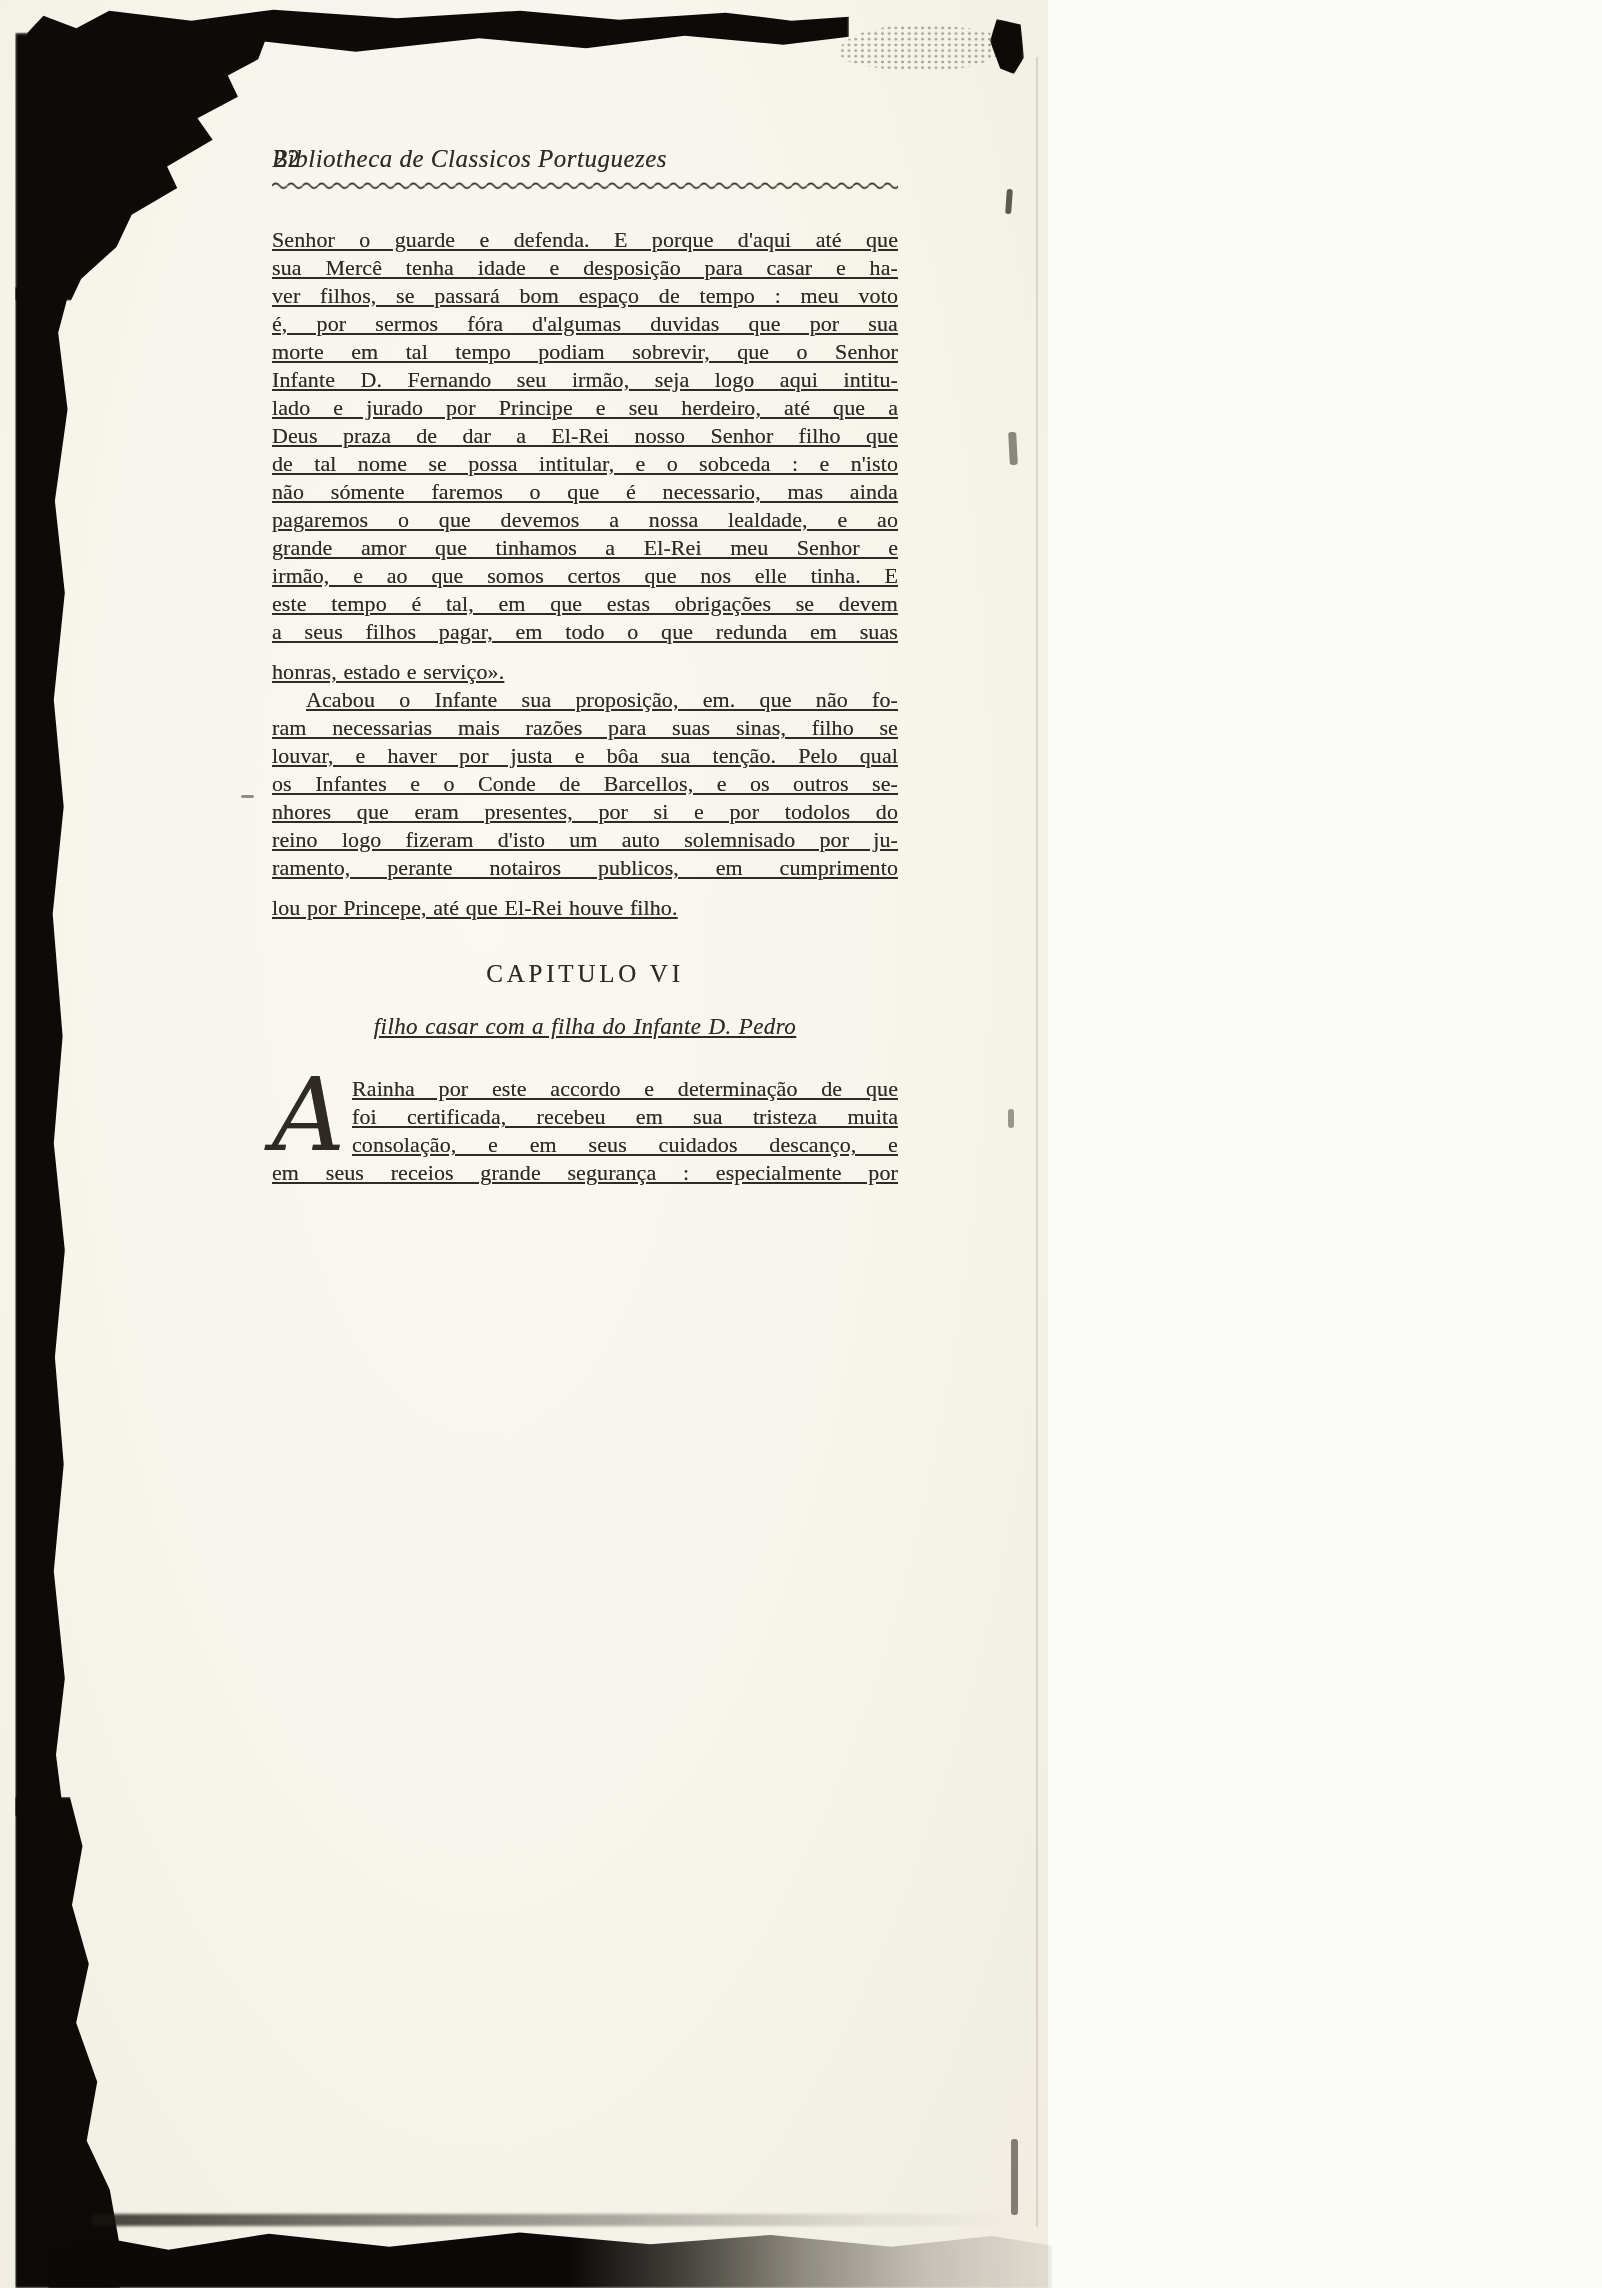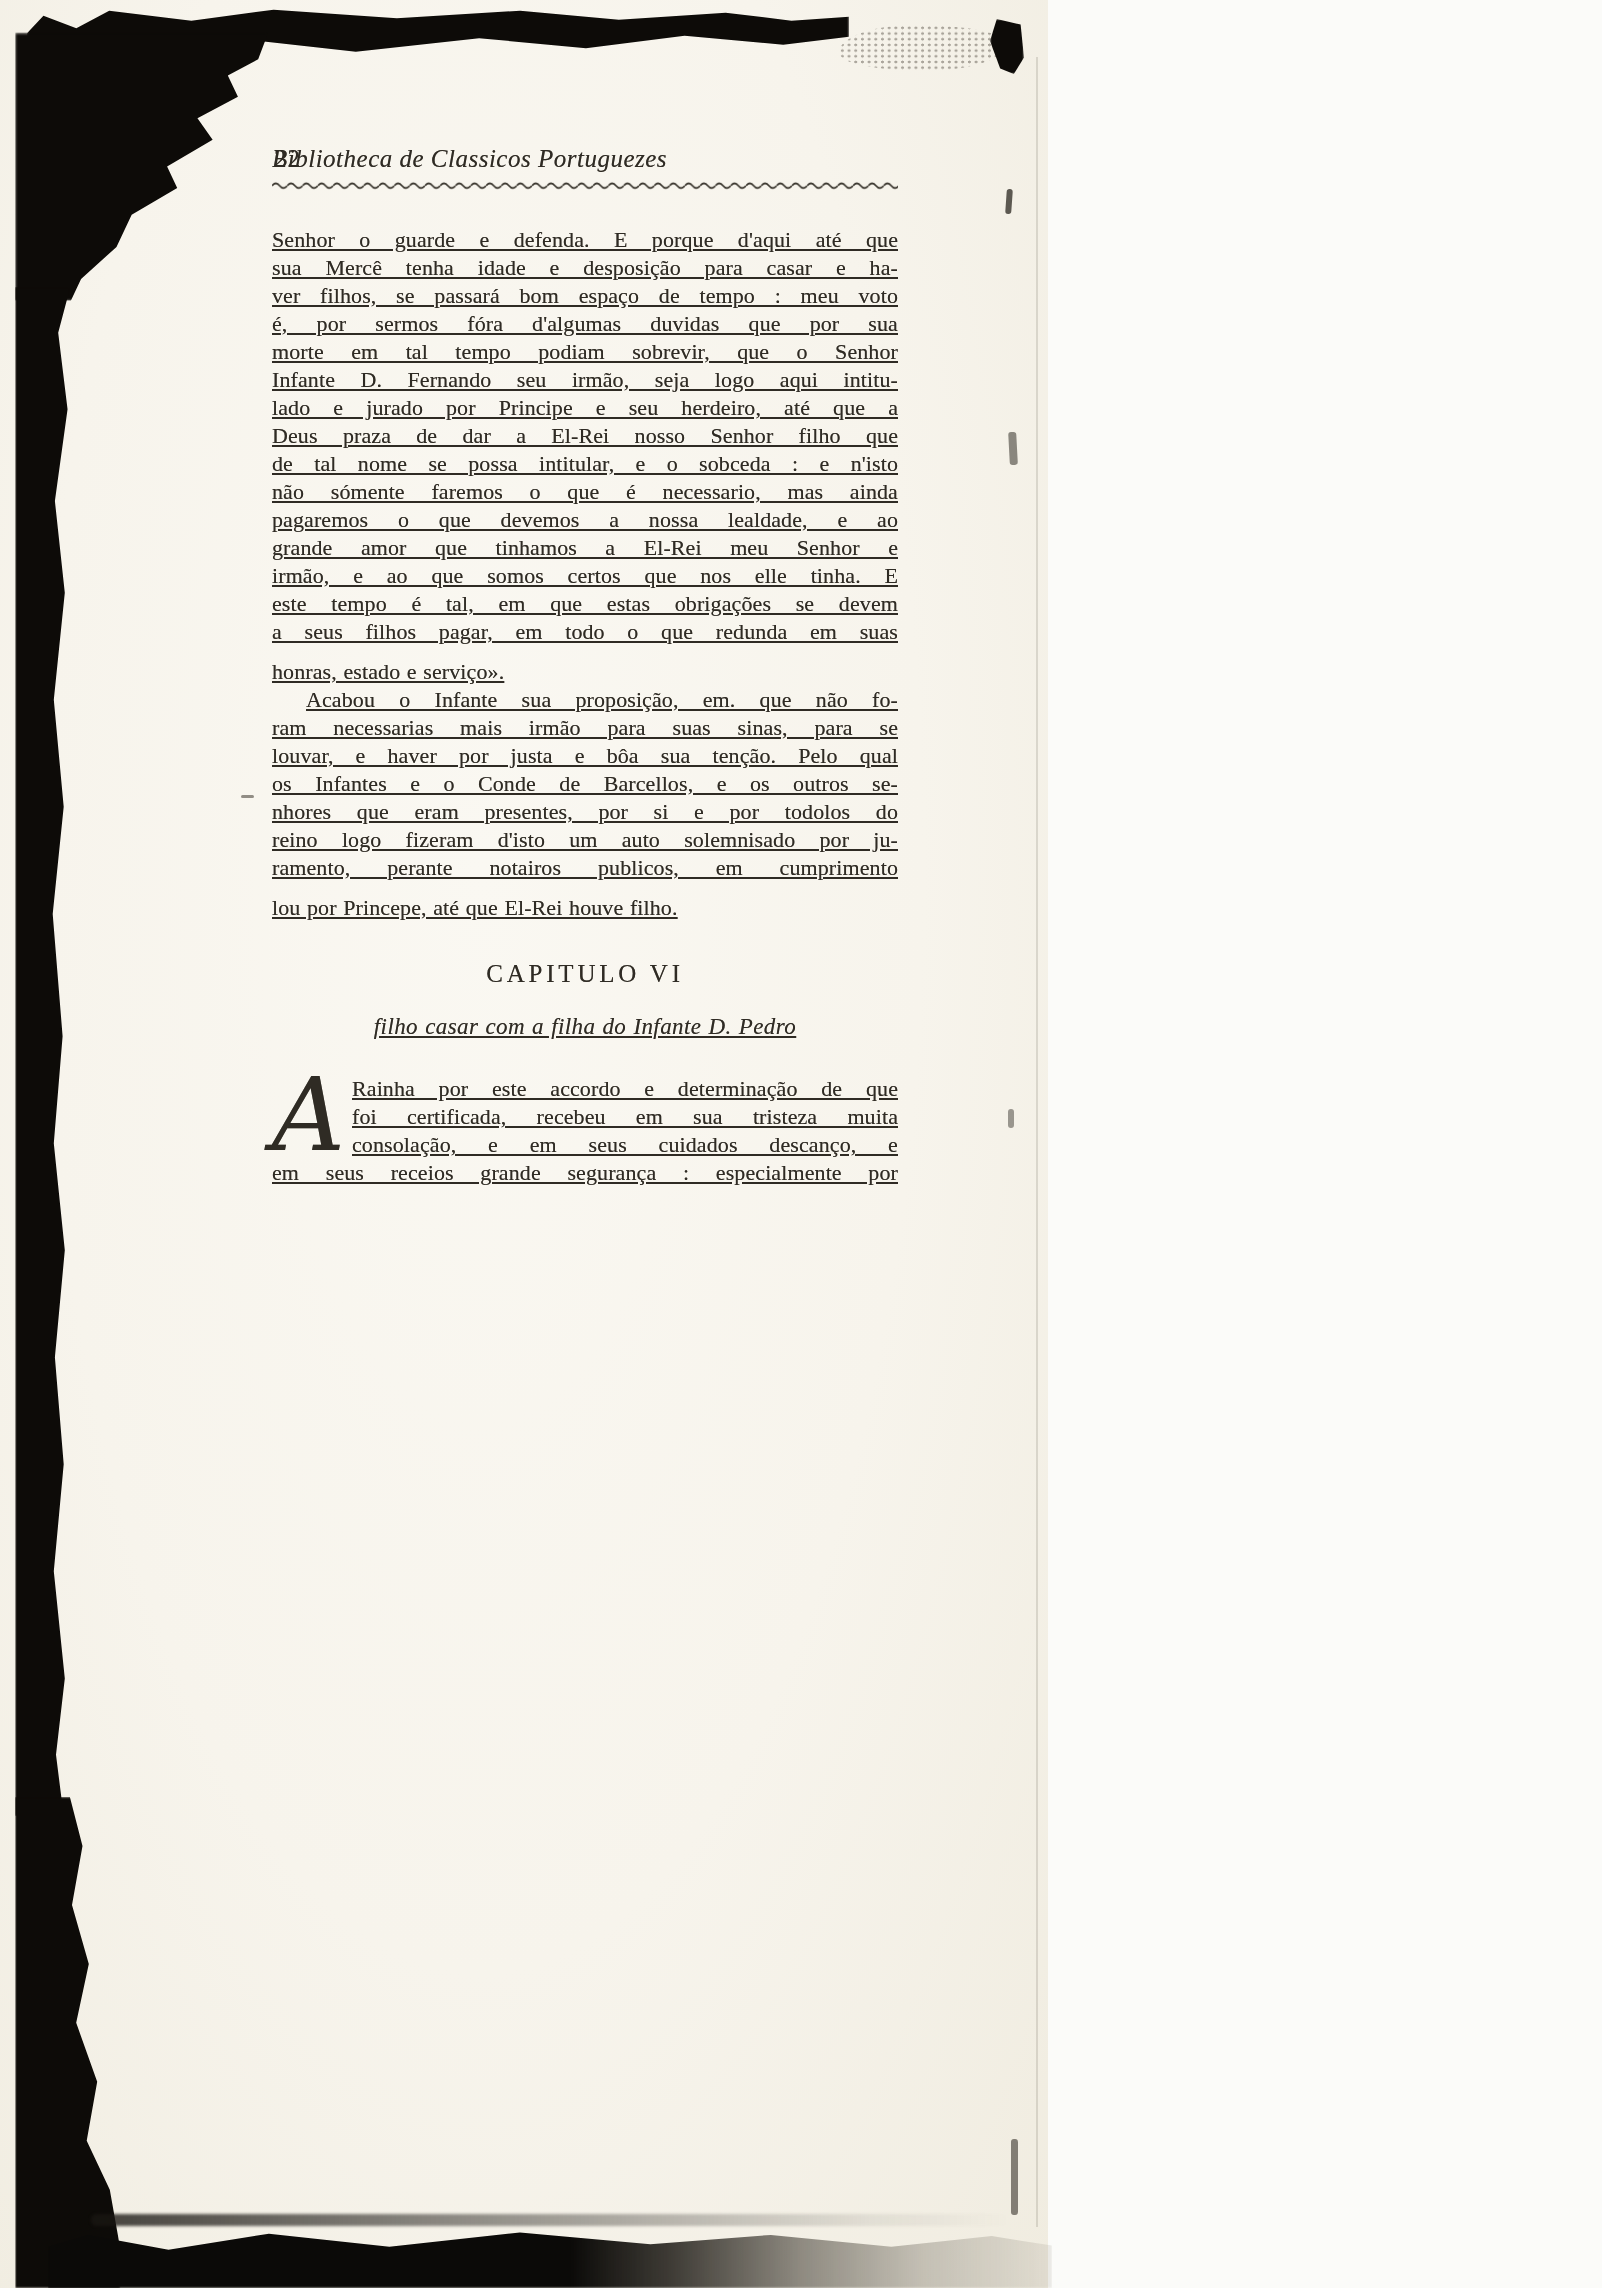--- a/index.html
+++ b/index.html
@@ -140,21 +140,21 @@
         <div class="tl">pagaremos o que devemos a nossa lealdade, e ao</div>
         <div class="tl">grande amor que tinhamos a El-Rei meu Senhor e</div>
         <div class="tl">irmão, e ao que somos certos que nos elle tinha. E</div>
         <div class="tl">este tempo é tal, em que estas obrigações se devem</div>
         <div class="tl">a seus filhos pagar, em todo o que redunda em suas</div>
         <div class="tl tl-last">honras, estado e serviço».</div>
       </div>
 
     <div class="para p2">
         <div class="tl tl-indent">Acabou o Infante sua proposição, em. que não fo-</div>
-        <div class="tl">ram necessarias mais irmão para suas sinas, para se</div>
+        <div class="tl">ram necessarias mais razões para suas sinas, filho se</div>
         <div class="tl">louvar, e haver por justa e bôa sua tenção. Pelo qual</div>
         <div class="tl">os Infantes e o Conde de Barcellos, e os outros se-</div>
         <div class="tl">nhores que eram presentes, por si e por todolos do</div>
         <div class="tl">reino logo fizeram d'isto um auto solemnisado por ju-</div>
         <div class="tl">ramento, perante notairos publicos, em cumprimento</div>
         <div class="tl tl-last">lou por Princepe, até que El-Rei houve filho.</div>
       </div>
 
     <h2 class="chapter">CAPITULO VI</h2>
 

